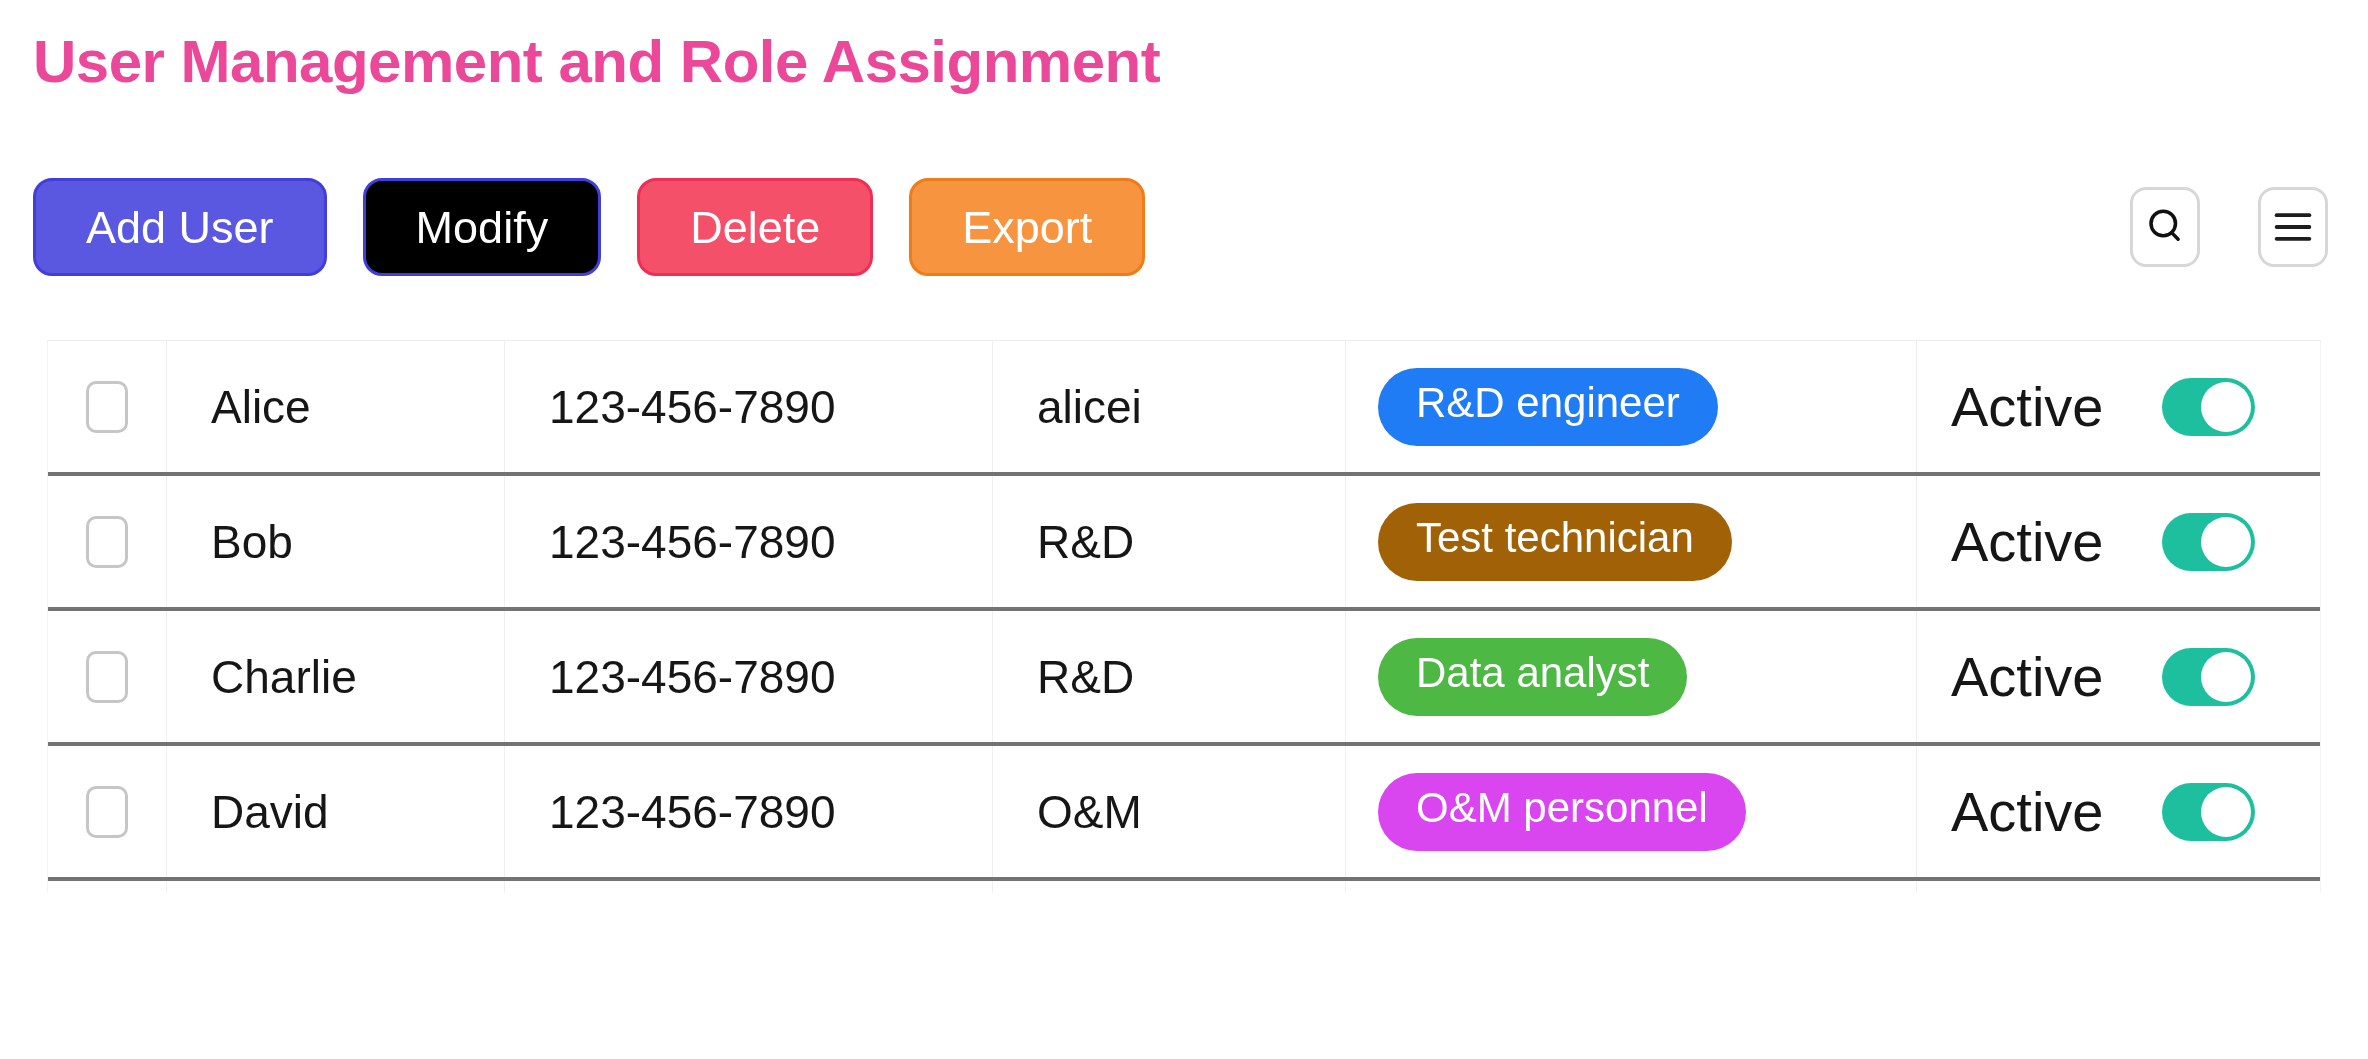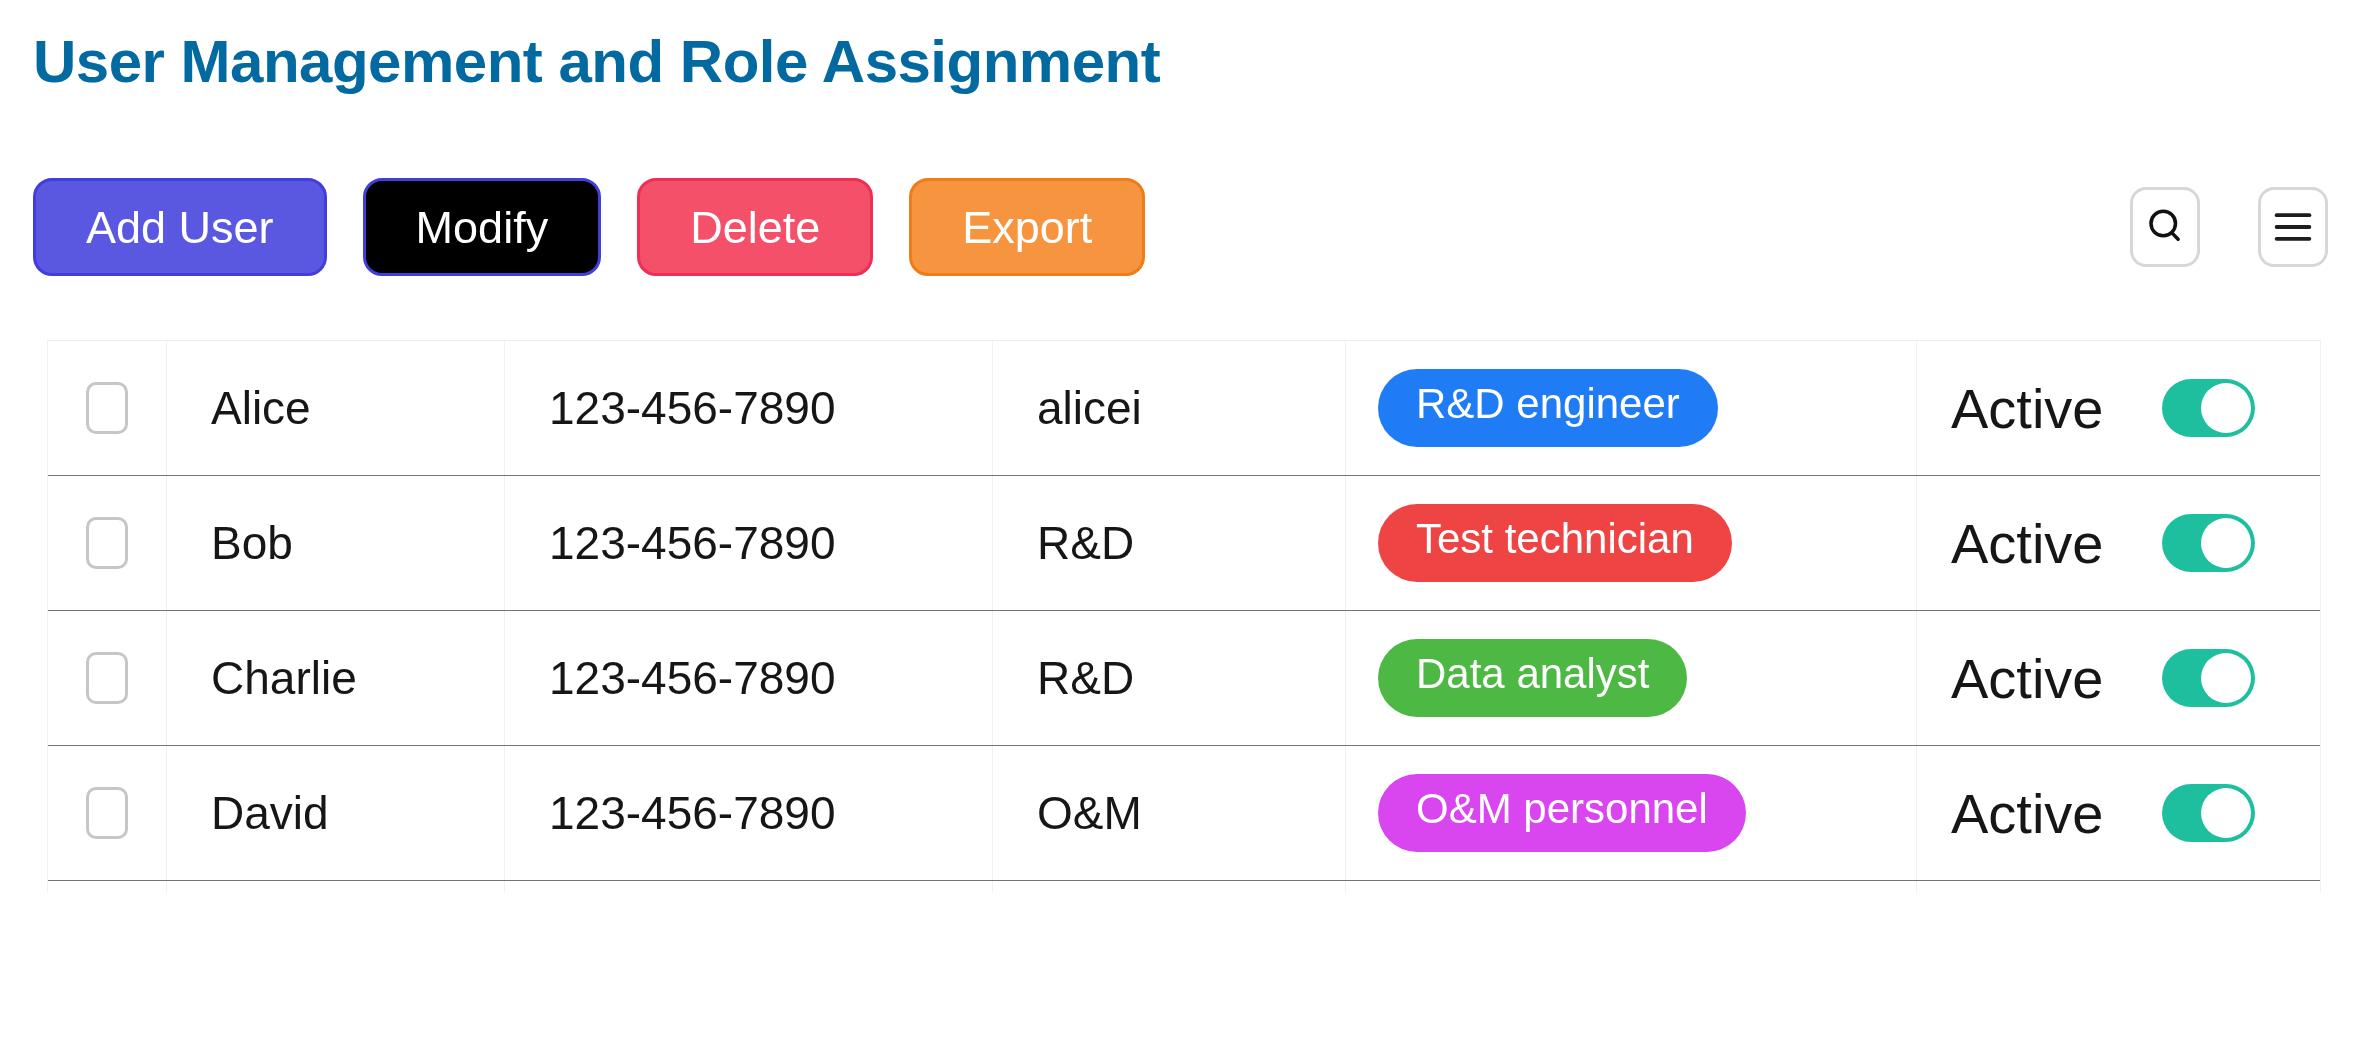--- a/index.html
+++ b/index.html
@@ -9,21 +9,21 @@
     background: #ffffff;
     font-family: "Liberation Sans", "DejaVu Sans", sans-serif;
     color: #141414;
   }
   .page { position: relative; width: 2368px; height: 1059px; }
 
   
   .page-title {
     margin: 28px 0 0 33px;
     font-size: 60px; line-height: 68px; font-weight: 700;
-    letter-spacing: -0.5px; color: #0369a1;
+    letter-spacing: -0.5px; color: #ec4899;
   }
 
   
   .toolbar {
     display: flex; align-items: center;
     margin: 82px 40px 0 33px; height: 98px;
   }
   .btn {
     height: 98px; padding: 0 50px; margin-right: 36px;
     border-radius: 19px; border: 3px solid transparent;
@@ -46,21 +46,21 @@
   .table {
     margin: 64px 0 0 47px; width: 2274px;
     border-top: 1px solid #ececec;
     border-left: 1px solid #f2f2f2;
     border-right: 1px solid #f2f2f2;
   }
   .row {
     display: grid;
     grid-template-columns: 118px 338px 488px 353px 571px 404px;
     height: 135px; background: #ffffff;
-    border-bottom: 1px solid #737373;
+    border-bottom: 4px solid #737373;
   }
   .row.thead { height: 125px; background: #fbfbfb; border-bottom: 1px solid #e9e9e9; }
   .row.partial { height: 12px; border-bottom: none; overflow: hidden; }
   .cell {
     height: 100%; display: flex; align-items: center;
     padding-left: 44px; font-size: 46px; color: #161616;
     overflow: hidden; white-space: nowrap;
   }
   .cell + .cell { border-left: 1px solid #f0f0f0; }
   .c-check { justify-content: center; padding-left: 0; }
@@ -150,21 +150,21 @@
     </div>
 
     <div class="row">
       <div class="cell c-check">
         <span class="checkbox"></span>
       </div>
       <div class="cell">Bob</div>
       <div class="cell">123-456-7890</div>
       <div class="cell">R&amp;D</div>
       <div class="cell c-dept">
-        <span class="badge" style="background-color: #ef4444;">Test technician</span>
+        <span class="badge" style="background-color: #a16207;">Test technician</span>
       </div>
       <div class="cell c-role">
         <span class="role-status">Active</span>
         <span class="toggle" style="background-color: rgb(29, 191, 158);">
           <span class="knob"></span>
         </span>
       </div>
     </div>
 
     <div class="row">

